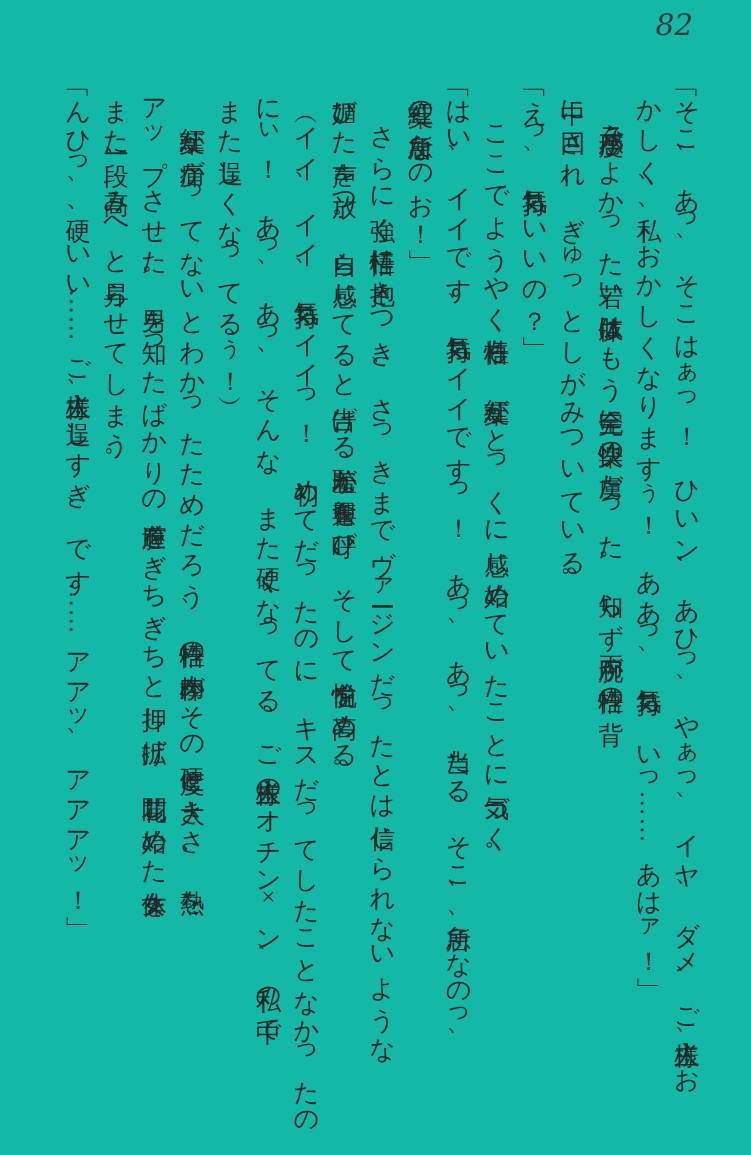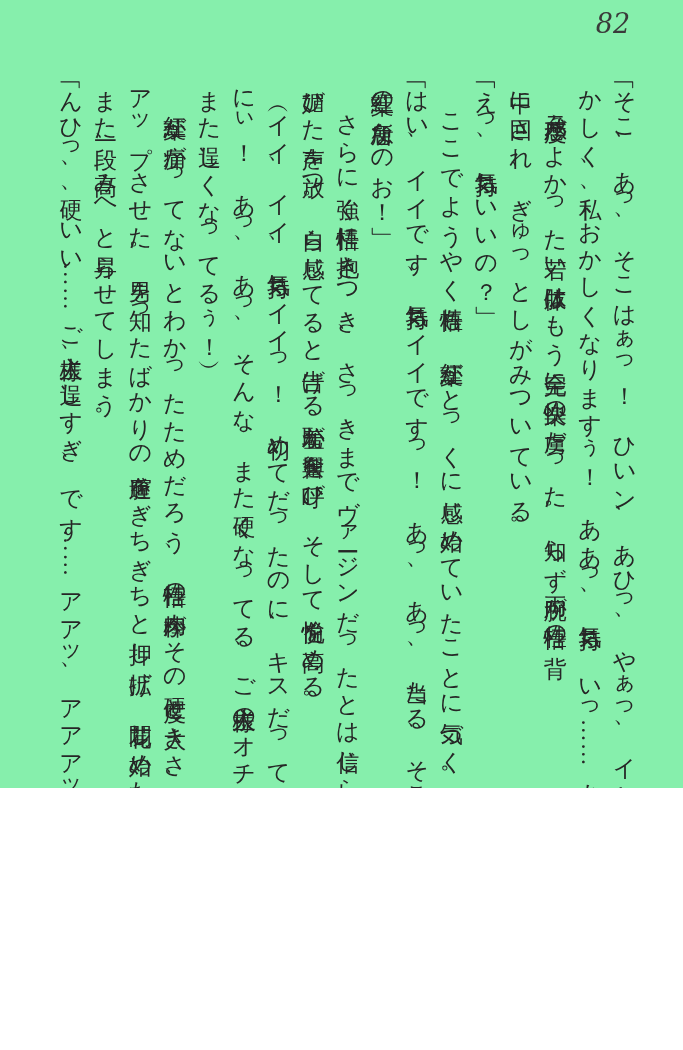--- a/index.html
+++ b/index.html
@@ -3,22 +3,22 @@
 <meta charset="utf-8">
 <style>
   html, body {
     margin: 0;
     padding: 0;
     background: #ffffff;
   }
   .page {
     position: relative;
     width: 683px;
-    height: 788px;
-    background: #86efac;
+    height: 1050px;
+    background: #14b8a6;
     overflow: hidden;
     font-family: "Liberation Serif", "DejaVu Serif", serif;
   }
   .page-number {
     position: absolute;
     top: 8px;
     left: 583px;
     width: 60px;
     text-align: center;
     font-family: "DejaVu Serif", "Liberation Serif", serif;

